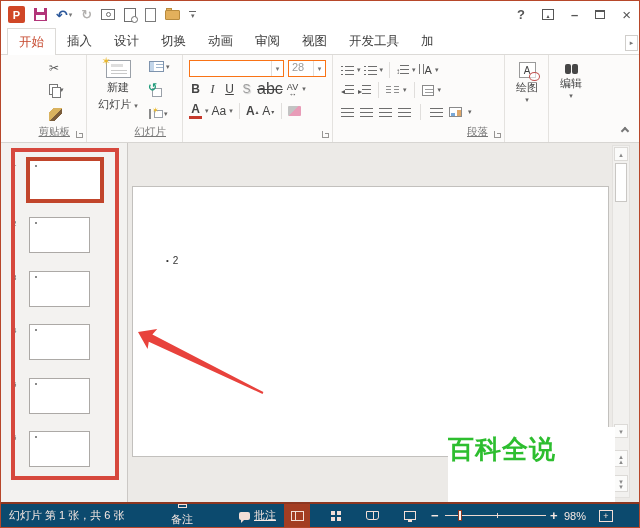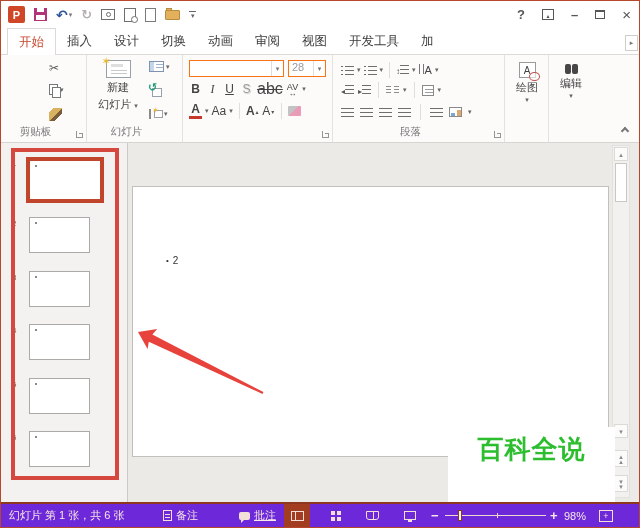--- a/index.html
+++ b/index.html
@@ -44,21 +44,21 @@
   .tab { display:flex; align-items:center; padding:0 11px; font-size:12.5px; color:#3b3b3b; cursor:default; white-space:nowrap; }
   .tab-file { background:#C5472C; color:#fff; padding:0 15px; margin-right:4px; }
   .tab-active { background:#fff; color:#C5472C; border:1px solid #DCDAD7; border-bottom:none; margin-bottom:-1px; }
   .tab-cut { max-width:24px; overflow:hidden; padding-right:0; }
   .tab-scroll { position:absolute; right:1px; top:7px; width:13px; height:16px; border:1px solid #D0CECB;
                 display:flex; align-items:center; justify-content:center; font-size:7px; color:#777; background:#fff; }
 
   
   .ribbon { height:88px; background:#FCFBFA; border-bottom:1px solid #D7D5D2; position:relative; flex:0 0 88px; font-size:11px; }
   .rgroup { position:absolute; top:0; height:87px; border-right:1px solid #E4E2DF; }
-  .glabel { position:absolute; bottom:3px; left:0; right:16px; text-align:center; color:#777; font-size:10.5px; }
+  .glabel { position:absolute; bottom:3px; left:0; right:16px; text-align:right; color:#777; font-size:10.5px;text-decoration:underline; }
   .launcher { position:absolute; right:3px; bottom:4px; width:7px; height:7px; border-left:1px solid #979593; border-bottom:1px solid #979593; }
   .launcher i { position:absolute; right:0; bottom:0; width:4px; height:4px; border-right:1px solid #979593; border-top:1px solid #979593; }
   .bigbtn { position:absolute; display:flex; flex-direction:column; align-items:center; gap:2px; cursor:default; }
   .drop { font-size:7px; color:#666; line-height:6px; }
   .minibtn { position:absolute; display:flex; align-items:center; gap:2px; cursor:default; }
 
   .clip-ic { width:17px; height:21px; background:#C79A5B; border-radius:2px; position:relative; }
   .clip-ic i { position:absolute; left:4px; top:-2px; width:8px; height:4px; background:#8C7B55; border-radius:1px; }
   .clip-ic b { position:absolute; right:-3px; bottom:-2px; width:12px; height:15px; background:#fff; border:1px solid #ABA9A5; }
   .scis { font-size:12px; color:#555; }
@@ -135,29 +135,29 @@
 
   .slide-canvas { position:absolute; left:131px; top:43px; width:477px; height:271px; background:#fff; border:1px solid #C2C0BD; }
   .canvas-text { position:absolute; left:33px; top:68px; font-size:10px; color:#333; }
   .canvas-text .blt { font-size:8px; margin-right:4px; vertical-align:1px; }
 
   .vscroll { position:absolute; left:611px; top:2px; width:18px; height:353px; background:#F2F1EF; border:1px solid #E3E1DE; }
   .sbtn { position:absolute; left:1px; width:14px; background:#FBFBFA; border:1px solid #DCDAD7; color:#8a8a8a;
           display:flex; flex-direction:column; align-items:center; justify-content:center; font-size:7px; line-height:5px; }
   .sthumb { position:absolute; left:2px; top:17px; width:12px; height:39px; background:#FEFEFE; border:1px solid #C9C7C4; }
 
-  .watermark { position:absolute; left:447px; top:284px; width:167px; height:75px; background:#fff; text-align:center; }
+  .watermark { position:absolute; left:447px; top:284px; width:167px; height:75px; background:#fff; text-align:left; }
   .wm-title { margin-top:5px; font-size:26px; font-weight:bold; color:#2DBE2F; letter-spacing:1px; }
   .wm-sub { margin-top:3px; font-size:15px; color:#ADADAD; letter-spacing:3px; }
 
   .anno-rect { position:absolute; left:10px; top:5px; width:108px; height:332px; border:4px solid #D6483D; }
   .anno-arrow { position:absolute; left:128px; top:182px; }
 
   
-  .statusbar { height:25px; flex:0 0 25px; background:#6d28d9; border-top:2px solid #8D3721; position:relative; color:#F8E9E3; font-size:11px; }
+  .statusbar { height:25px; flex:0 0 25px; background:#0c4a6e; border-top:2px solid #8D3721; position:relative; color:#F8E9E3; font-size:11px; }
   .sb { position:absolute; top:0; height:23px; display:flex; align-items:center; gap:4px; cursor:default; }
   .notes-ic { width:9px; height:11px; border:1px solid #F3DFD7; background:
        linear-gradient(#F3DFD7,#F3DFD7) 1px 3px/5px 1px no-repeat,
        linear-gradient(#F3DFD7,#F3DFD7) 1px 6px/5px 1px no-repeat; }
   .cmt-ic { width:11px; height:8px; background:#F3DFD7; border-radius:2px; position:relative; }
   .cmt-ic i { position:absolute; left:2px; bottom:-3px; border:3px solid transparent; border-top-color:#F3DFD7; border-left-color:#F3DFD7; width:0; height:0; }
   .viewbtn { position:absolute; top:0; width:26px; height:23px; display:flex; align-items:center; justify-content:center; }
   .viewbtn.pressed { background:#A33D22; }
   .vnorm { width:13px; height:10px; border:1px solid #F3DFD7; background:linear-gradient(#F3DFD7,#F3DFD7) 3px 0/1px 10px no-repeat; }
   .vsort { width:10px; height:10px; background:
@@ -455,21 +455,21 @@
     </div>
 
     <div class="anno-rect"></div>
     <svg class="anno-arrow" width="145" height="78">
       <polygon points="9,7 28.2,4.1 23.4,9.6 134.4,67.1 133.6,68.9 19.8,16.8 18.6,23.9" fill="#E8423C"></polygon>
     </svg>
   </div>
 
   <div class="statusbar">
     <div class="sb" style="left:8px;">幻灯片 第 1 张，共 6 张</div>
-    <div class="sb" style="left:162px;">
+    <div class="sb" style="left:170px;flex-direction:column;">
       <span class="notes-ic"></span>
       <span>备注</span>
     </div>
     <div class="sb" style="left:238px;text-decoration:underline;">
       <span class="cmt-ic">
           <i></i>
         </span>
       <span>批注</span>
     </div>
     <div class="viewbtn pressed" style="left:283px;">

